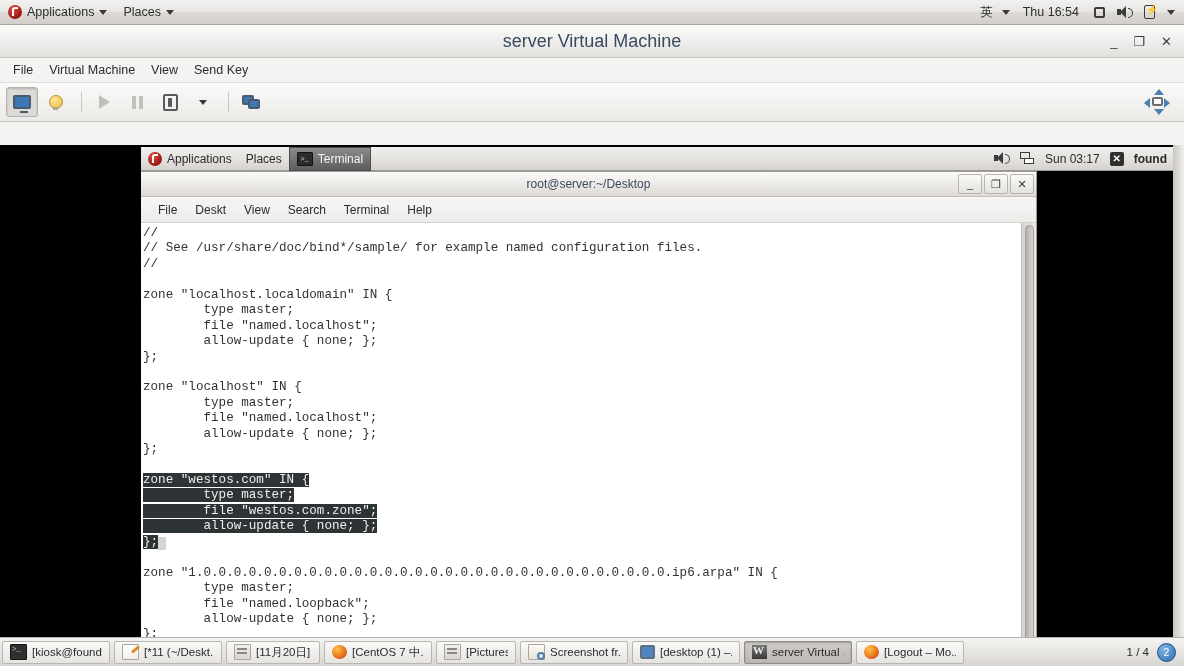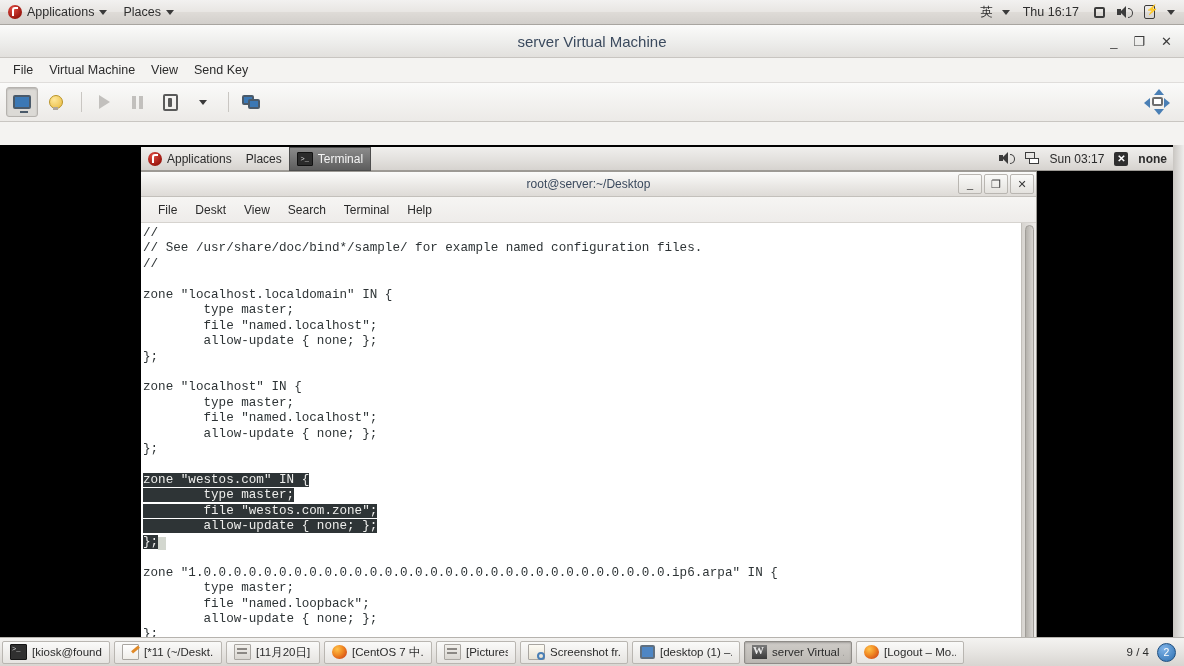--- a/index.html
+++ b/index.html
@@ -63,21 +63,21 @@
   .vmm-win{
     position:absolute;left:0;top:25px;width:1184px;height:612px;
     background:#f4f3f1;
   }
   .vmm-title{
     height:32px;position:relative;
     background:linear-gradient(to bottom,#fbfbfa,#ececea 60%,#e2e0dd);
     border-bottom:1px solid #c8c5c1;
     display:flex;align-items:center;justify-content:center;
   }
-  .vmm-title .t{font-size:15px;color:#3b4a5e;}
+  .vmm-title .t{font-size:18px;color:#3b4a5e;}
   .win-btns{position:absolute;right:6px;top:0;height:32px;display:flex;align-items:center;gap:16px;
     color:#3b3b3b;font-size:13px;padding-right:6px;}
   .win-btns div{cursor:default;line-height:1;}
   .vmm-menu{
     height:24px;display:flex;align-items:center;gap:2px;padding-left:6px;
     background:#f4f3f1;border-bottom:1px solid #dfdddb;
   }
   .vmm-menu span{padding:3px 7px;font-size:12.5px;color:#2c2c2c;}
   .vmm-toolbar{
     height:38px;display:flex;align-items:center;padding:0 6px;
@@ -210,21 +210,21 @@
       <span class="caret"></span>
     </div>
     <div class="pitem">
       <span>Places</span>
       <span class="caret"></span>
     </div>
     <div class="spacer"></div>
     <div class="tray">
       <span>英</span>
       <span class="caret"></span>
-      <span style="margin-left:4px;">Thu 16:17</span>
+      <span style="margin-left:4px;">Thu 16:54</span>
       <span class="ic" style="margin-left:4px;">
           <span class="ic-screen" style="position:absolute;left:2px;top:2px;"></span>
         </span>
       <span class="ic"><span class="ic-vol"></span><span class="ic-volwave"></span></span>
       <span class="ic">
           <span class="ic-batt" style="position:absolute;left:2px;top:0;"></span>
         </span>
       <span class="caret"></span>
     </div>
   </div>
@@ -307,21 +307,21 @@
           <div class="g-tray">
             <span class="ic" style="width:16px;height:15px;position:relative;">
               <span class="ic-vol"></span><span class="ic-volwave"></span>
             </span>
             <span class="netx">
                 <i></i>
                 <i></i>
               </span>
             <span>Sun 03:17</span>
             <span class="rootbadge">✕</span>
-            <span style="font-weight:bold;">none</span>
+            <span style="font-weight:bold;">found</span>
           </div>
         </div>
 
         <div class="term-win">
           <div class="term-title">
             <span class="t">root@server:~/Desktop</span>
             <div class="term-wbtns">
               <div>_</div>
               <div>❐</div>
               <div>✕</div>
@@ -382,18 +382,18 @@
         <div class="tsk active" style="width: 108px;">
           <span class="tico ti-vmm"></span>
           <span style="overflow: hidden; text-overflow: clip;">server Virtual ...</span>
         </div>
         <div class="tsk" style="width: 108px;">
           <span class="tico ti-ff"></span>
           <span style="overflow: hidden; text-overflow: clip;">[Logout – Mo...</span>
         </div>
       </div>
     <div class="pager">
-      <span class="pg-count">9 / 4</span>
+      <span class="pg-count">1 / 4</span>
       <span class="pg-badge">2</span>
     </div>
   </div>
 
 </div>
 
 </body></html>

